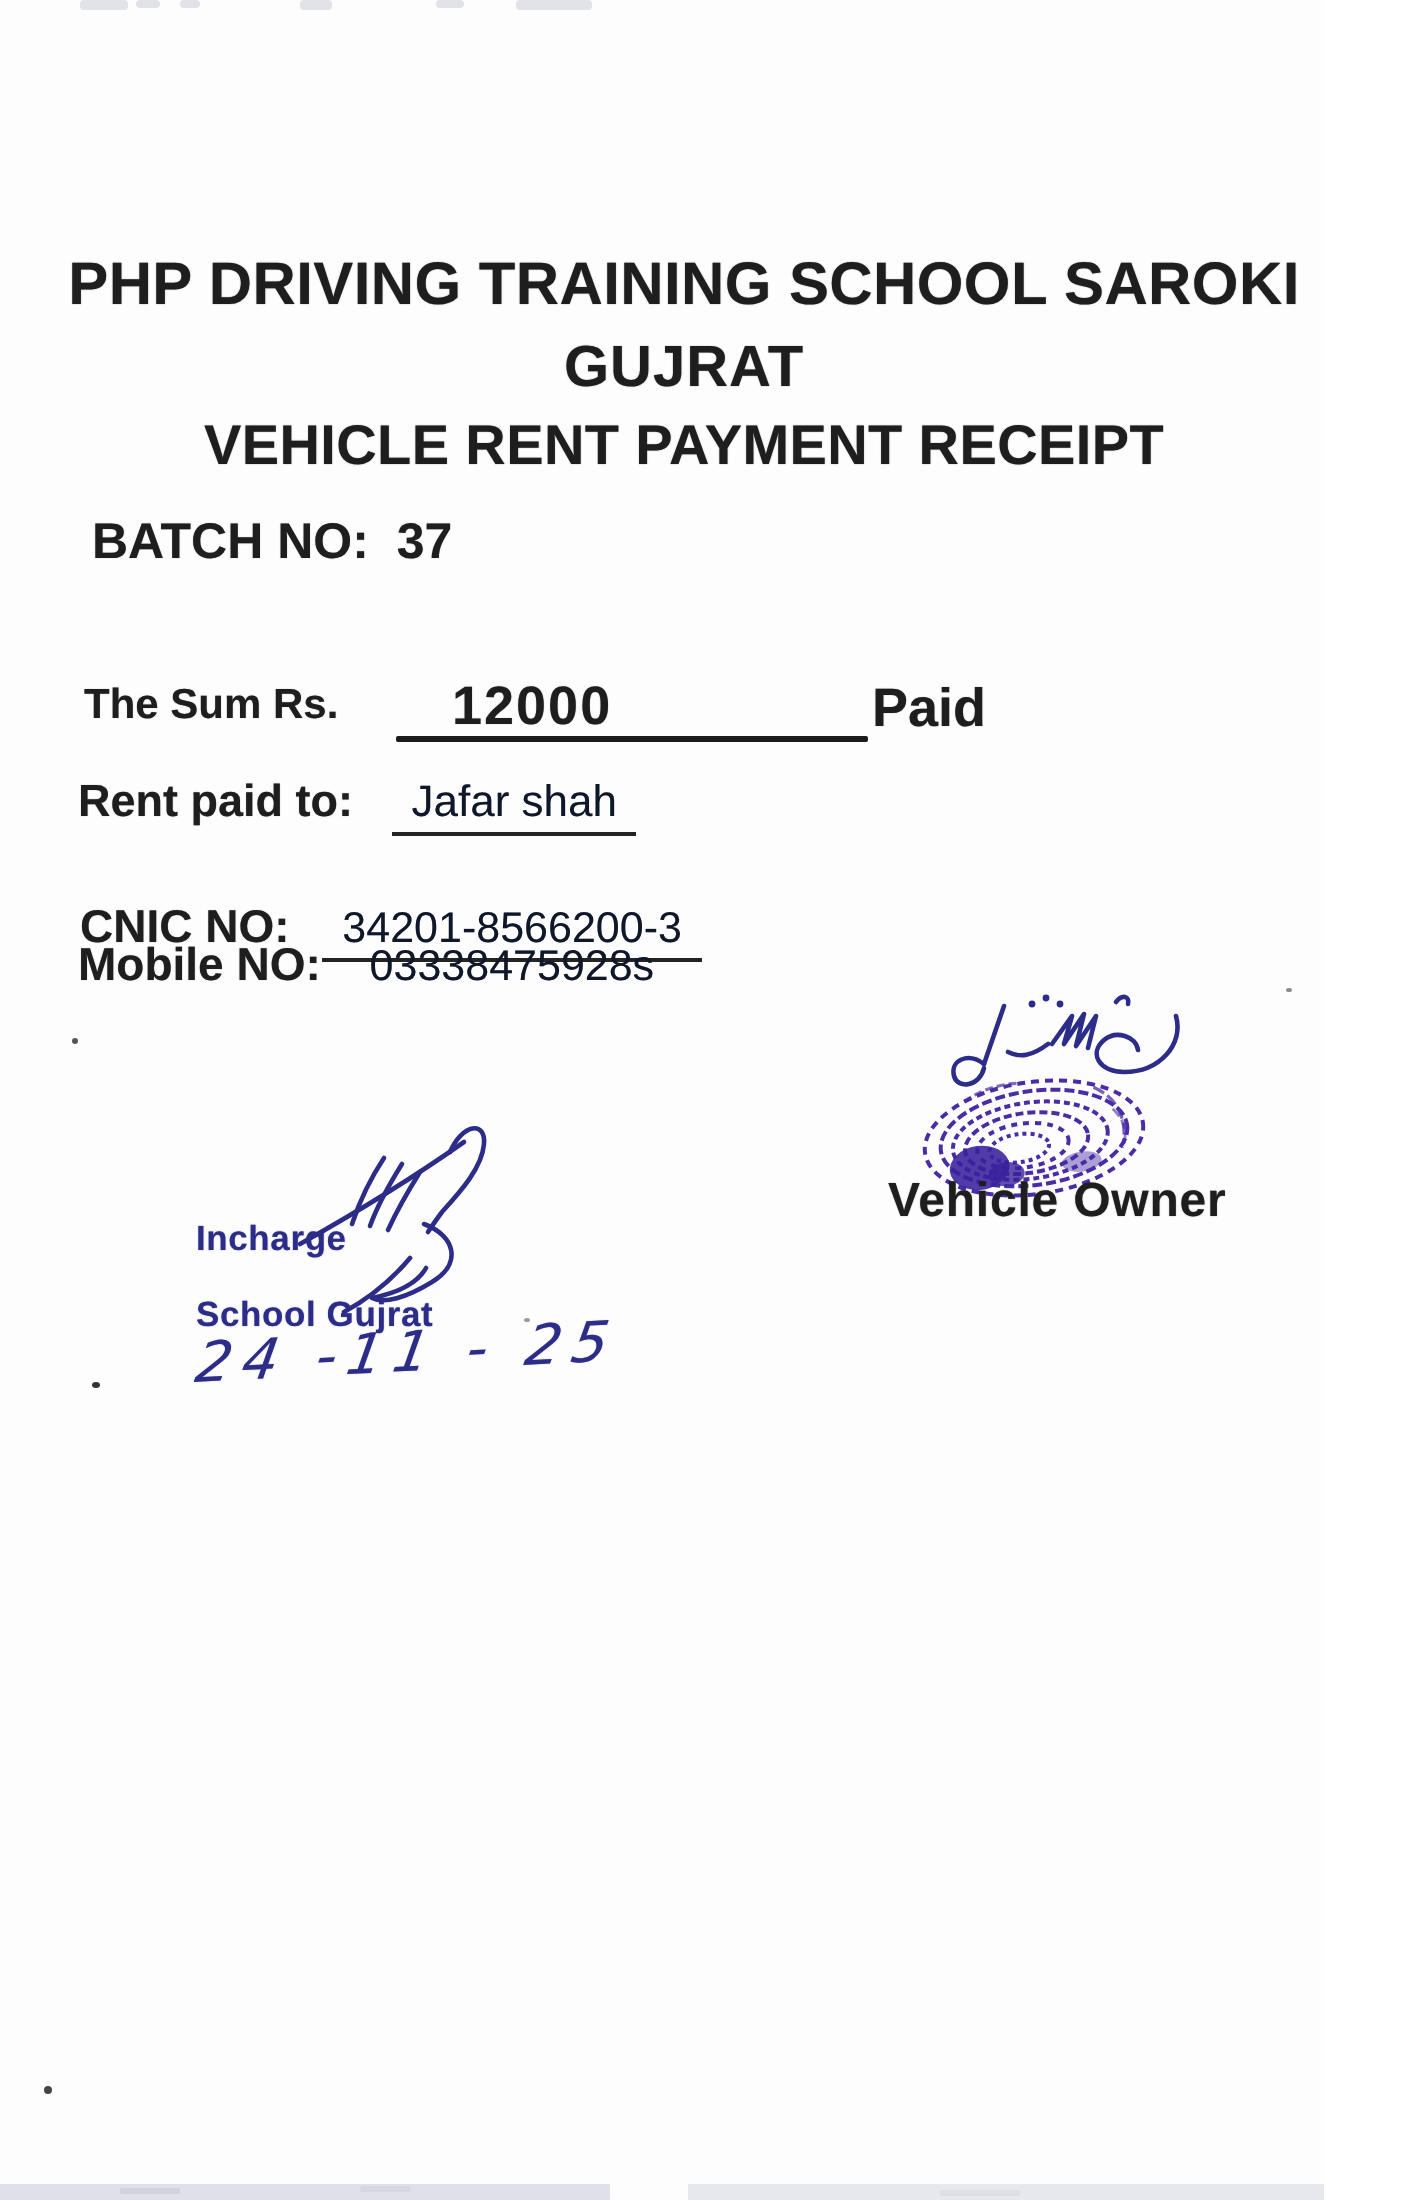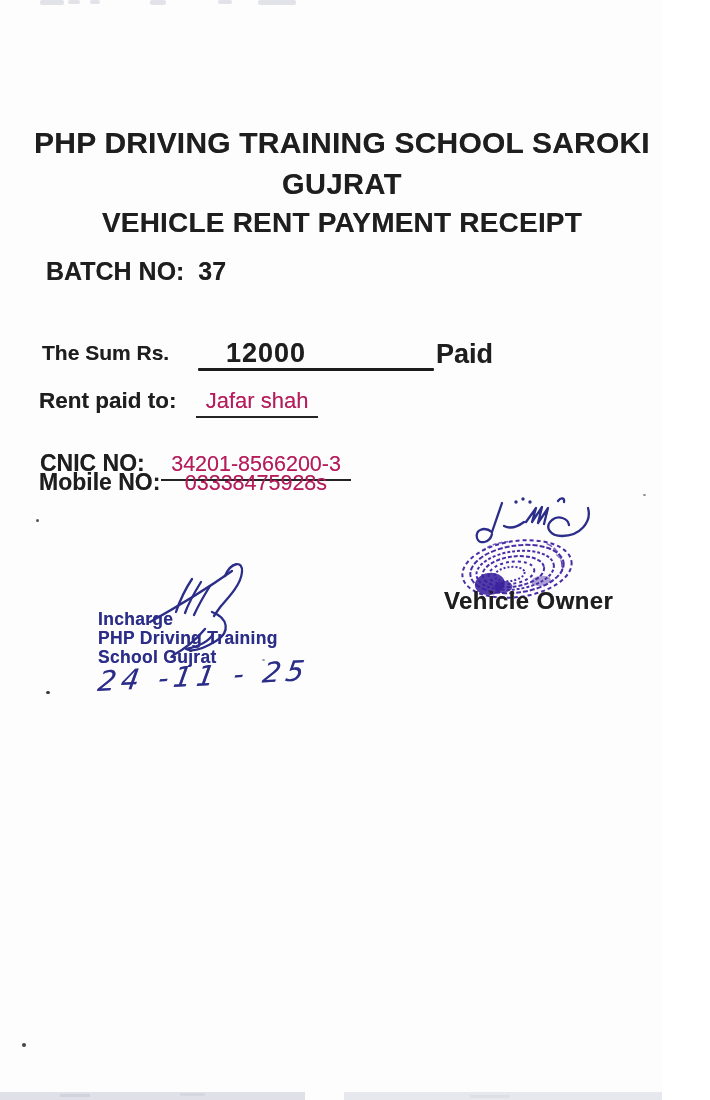--- a/index.html
+++ b/index.html
@@ -15,21 +15,21 @@
   
   .title-wrap{position:absolute;left:22px;right:0;text-align:center;}
   .t1{top:128px;font-size:30px;font-weight:bold;letter-spacing:.2px;
       text-shadow:0 0 .6px rgba(20,20,20,.55);}
   .t2{top:170px;font-size:29px;font-weight:bold;letter-spacing:.5px;
       text-shadow:0 0 .6px rgba(20,20,20,.55);}
   .t3{top:209px;font-size:28px;font-weight:bold;letter-spacing:.2px;
       text-shadow:0 0 .6px rgba(20,20,20,.55);}
   
   .row{font-weight:bold;text-shadow:0 0 .5px rgba(20,20,20,.5);}
-  .val{font-weight:normal;text-shadow:0 0 .3px rgba(30,30,30,.4);color:#be185d;}
+  .val{font-weight:normal;text-shadow:0 0 .3px rgba(30,30,30,.4);color:#0f172a;}
   .u2{border-bottom:2px solid #242424;padding:0 10px 3px 10px;}
   .sum-underline{position:absolute;left:198px;top:368px;width:236px;height:3px;
       background:#1c1c1c;border-radius:1px;}
   
   .navy{color:var(--ink-navy,#2b2d88);}
   .stamp{font-weight:bold;font-size:17.5px;letter-spacing:.3px;
       text-shadow:0 0 .6px rgba(43,45,136,.55);}
   .hand-date{
     font-size:28px;letter-spacing:5px;font-style:italic;
     transform:skewX(-12deg) rotate(-3deg);transform-origin:left bottom;
@@ -125,21 +125,20 @@
       <path d="M225 576 C231 562, 243 560, 242 572 C241 584, 230 596, 221 606 C218 610, 216 613, 214 616"></path>
       <path d="M176 612 C180 600, 186 588, 192 579"></path>
       <path d="M185 613 C189 602, 196 590, 201 582"></path>
       <path d="M194 615 C199 604, 205 594, 210 586"></path>
       <path d="M212 612 C228 618, 231 632, 216 641 C203 649, 192 652, 186 649 C196 647, 208 643, 213 634"></path>
       <path d="M205 629 C195 641, 183 650, 172 656"></path>
     </g>
   </svg>
 
   <div class="abs navy stamp" style="left:98px;top:611px;">Incharge</div>
-  <div class="abs navy stamp" style="left:98px;top:630px;">PHP Driving Training</div>
   <div class="abs navy stamp" style="left:98px;top:649px;text-align:center;">School Gujrat</div>
 
   <div class="abs navy hand-date" style="left:96px;top:668px;">24 -11 - 25</div>
 
   <div class="speck" style="left:36px;top:519px;width:3px;height:3px;background:#555;"></div>
   <div class="speck" style="left:46px;top:691px;width:4px;height:3px;background:#333;"></div>
   <div class="speck" style="left:22px;top:1043px;width:4px;height:4px;background:#444;"></div>
   <div class="speck" style="left:262px;top:659px;width:3px;height:2px;background:#9a9aa4;"></div>
   <div class="speck" style="left:643px;top:494px;width:3px;height:2px;background:#8a8a94;"></div>
 

